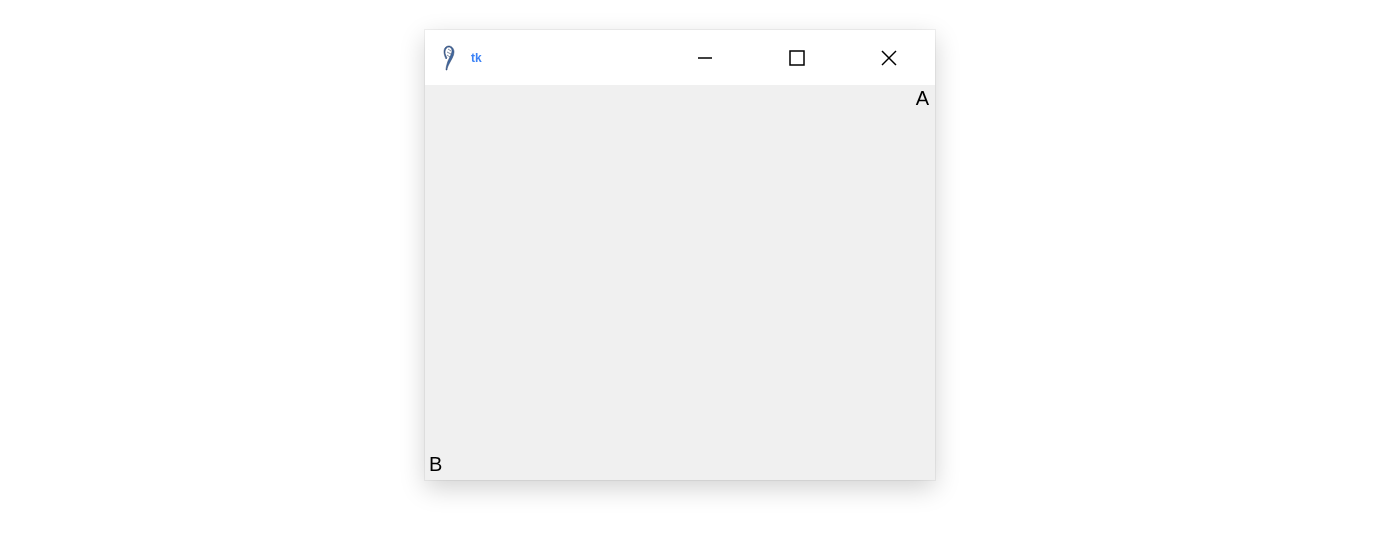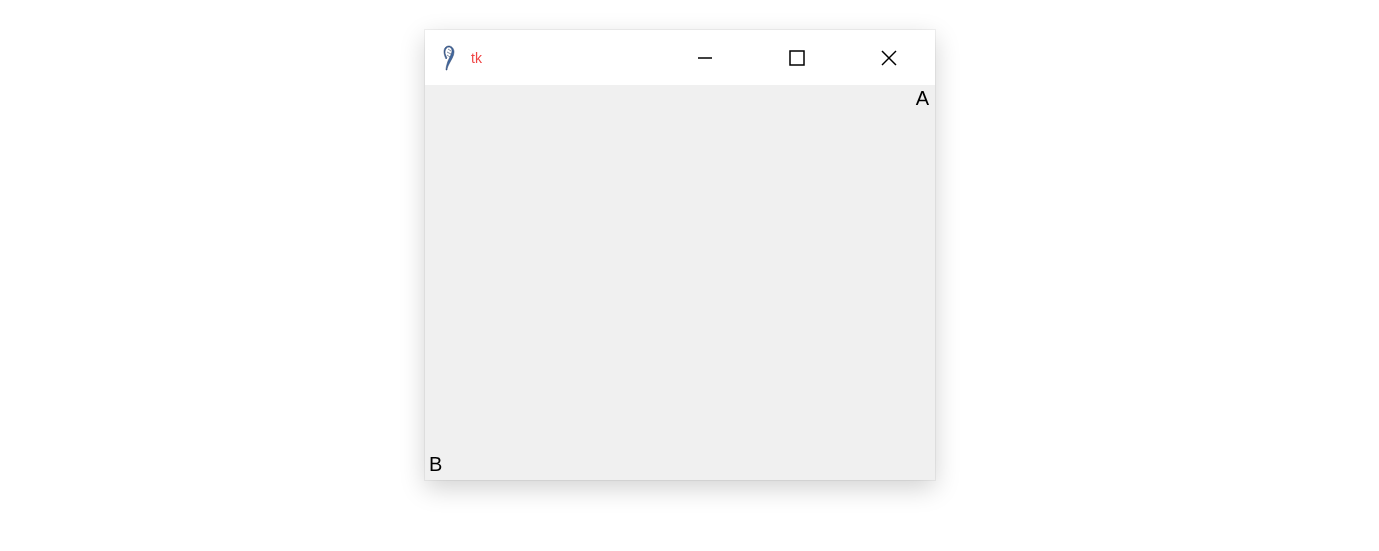--- a/index.html
+++ b/index.html
@@ -33,23 +33,23 @@
     }
     .app-icon {
       width: 20px;
       height: 28px;
       margin-right: 12px;
       display: flex;
       align-items: center;
       justify-content: center;
     }
     .app-title {
-      font-size: 14px;
-      color: #ef4444;
-      font-weight: 400;
+      font-size: 12px;
+      color: #3b82f6;
+      font-weight: 700;
     }
     .window-controls {
       position: absolute;
       right: 0;
       top: 0;
       height: 100%;
       display: flex;
       align-items: center;
     }
     .win-btn {

